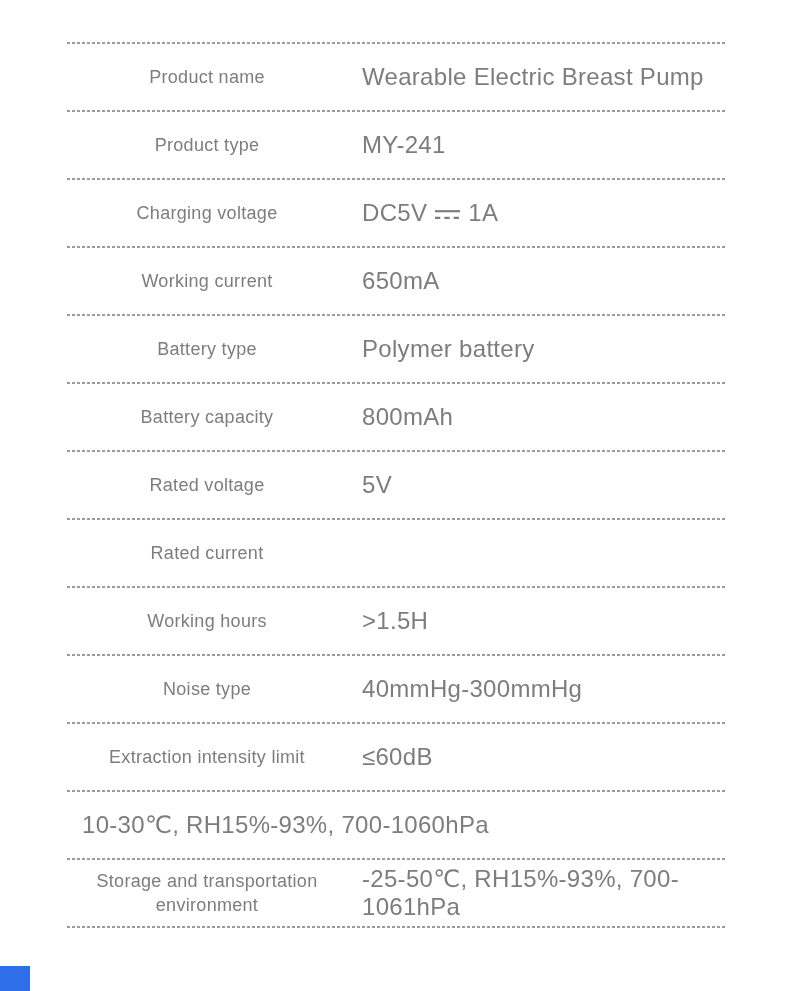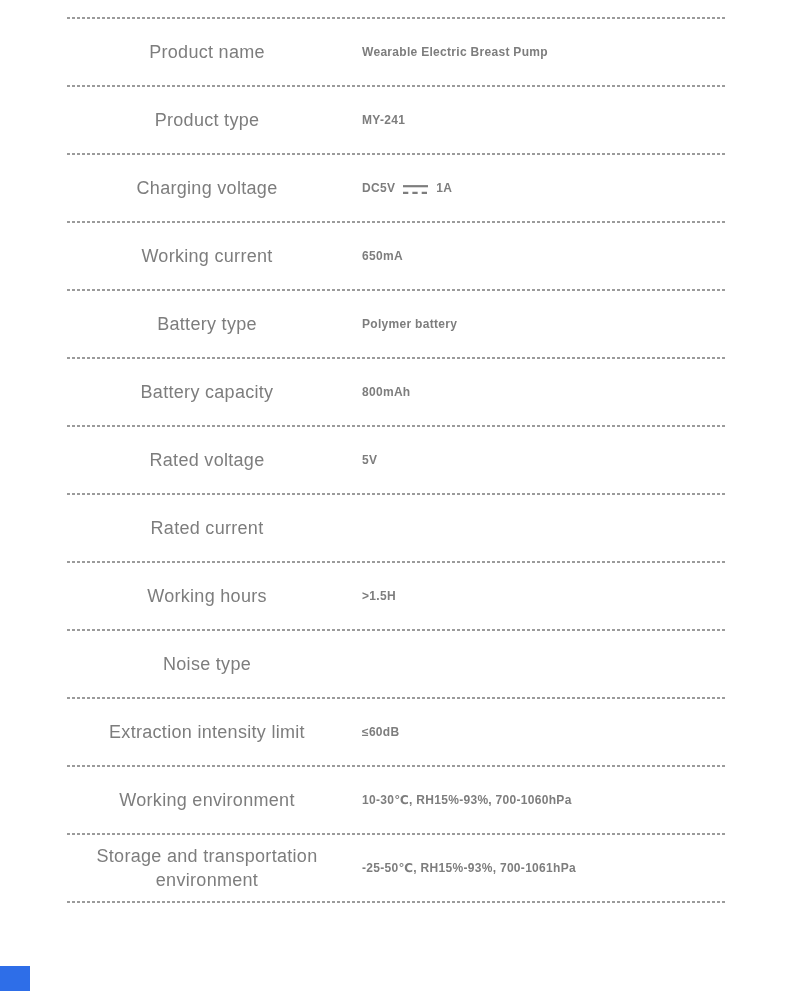--- a/index.html
+++ b/index.html
@@ -9,21 +9,21 @@
   }
   *{margin:0;padding:0;box-sizing:border-box;}
   html,body{background:#ffffff;}
   body{
     width:790px;height:991px;overflow:hidden;position:relative;
     font-family:"Liberation Sans","DejaVu Sans",sans-serif;
     color:var(--text);
   }
   .sheet{
     position:absolute;inset:0;
-    padding:17px 63px 0 67px;
+    padding:42px 63px 0 67px;
   }
   .spec-table{display:flex;flex-direction:column;}
   .divider{
     height:2px;width:100%;
     background:repeating-linear-gradient(90deg,var(--divider) 0 3px,transparent 3px 5px);
   }
   .row{
     height:66px;
     display:flex;align-items:center;
   }
@@ -34,21 +34,21 @@
     text-align:center;
   }
   .label{
     font-size:18px;letter-spacing:.3px;line-height:1.35;
   }
   .value-cell{
     flex:1;margin-left:15px;
     display:flex;align-items:center;
   }
   .value{
-    font-size:12px;letter-spacing:.3px;white-space:pre-wrap;font-weight:bold;
+    font-size:24px;letter-spacing:.3px;white-space:pre-wrap;
   }
   .dc-symbol{
     display:inline-flex;align-items:center;
     margin:0 7px;color:var(--text);
     transform:translateY(1px);
   }
   .corner-accent{
     position:absolute;left:0;bottom:0;
     width:30px;height:25px;
     background:var(--accent);
@@ -161,39 +161,39 @@
           <span class="value">&gt;1.5H</span>
         </div>
   </div>
 
   <div class="divider"></div>
 
   <div class="row">
     <div class="label-cell">
       <span class="label">Noise type</span>
     </div>
+    <div class="value-cell">
+          <span class="value">40mmHg-300mmHg</span>
+        </div>
   </div>
 
   <div class="divider"></div>
 
   <div class="row">
     <div class="label-cell">
       <span class="label">Extraction intensity limit</span>
     </div>
     <div class="value-cell">
           <span class="value">≤60dB</span>
         </div>
   </div>
 
   <div class="divider"></div>
 
   <div class="row">
-    <div class="label-cell">
-      <span class="label">Working environment</span>
-    </div>
     <div class="value-cell">
           <span class="value">10-30℃, RH15%-93%, 700-1060hPa</span>
         </div>
   </div>
 
   <div class="divider"></div>
 
   <div class="row">
     <div class="label-cell">
       <span class="label">Storage and transportation environment</span>

